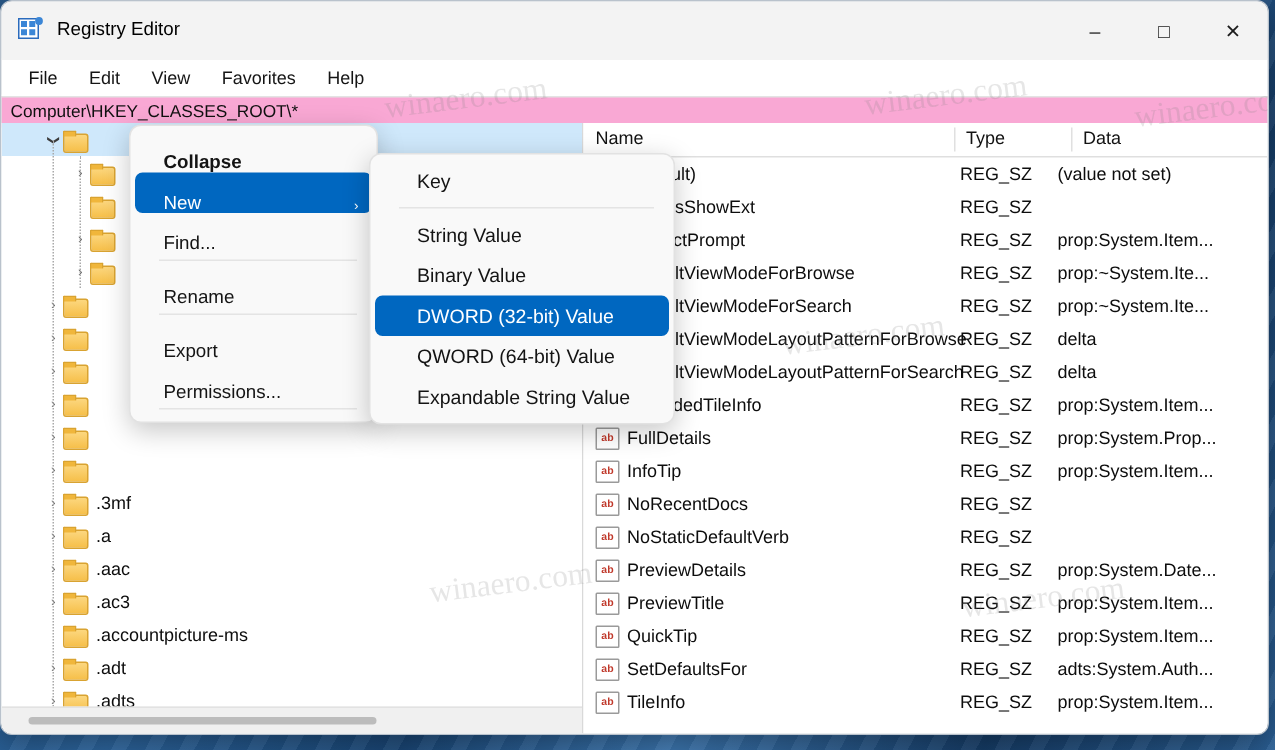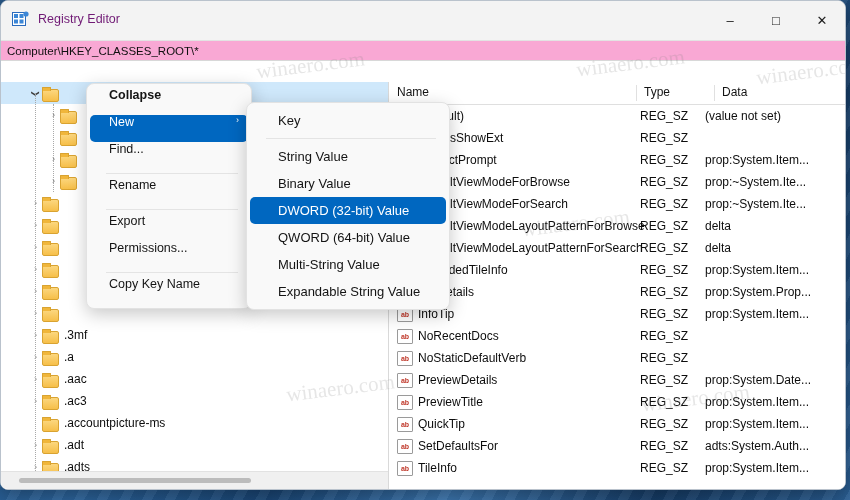--- a/index.html
+++ b/index.html
@@ -29,21 +29,21 @@
   }
   
   #titlebar{
     height:38px;background:#f3f3f3;position:relative;
     border-bottom:1px solid #f3f3f3;
   }
   #app-icon{
     position:absolute;left:11px;top:10px;width:17px;height:17px;
   }
   #title-text{
-    position:absolute;left:37px;top:11px;font-size:12.5px;color:#701a75;
+    position:absolute;left:37px;top:11px;font-size:12.5px;color:#000000;
   }
   .wbtn{
     position:absolute;top:0;width:46px;height:38px;
     display:flex;align-items:center;justify-content:center;
     font-size:13px;color:#1b1b1b;cursor:default;
   }
   #btn-min{right:92px;}
   #btn-max{right:46px;}
   #btn-close{right:0px;}
   
@@ -131,21 +131,21 @@
     font-family:"Liberation Serif",serif;pointer-events:none;user-select:none;
     transform:rotate(-7deg);white-space:nowrap;
   }
   
   #ctxmenu{
     position:absolute;left:85px;top:82px;width:158px;
     background:#f9f9f9;border:1px solid #e2e2e2;border-radius:8px;
     box-shadow:0 5px 18px rgba(0,0,0,.22);padding:4px 3px;z-index:40;
   }
   .cmi{
-    height:27px;display:flex;align-items:flex-start;position:relative;
+    height:27px;display:flex;align-items:flex-end;position:relative;
     font-size:12.5px;color:#141414;padding-left:19px;border-radius:5px;cursor:default;
   }
   .cmi.bold{font-weight:bold;}
   .cmi.hl{background:#0067c0;color:#fff;}
   .cmi .arr{position:absolute;right:9px;font-size:9px;}
   .csep{height:1px;background:#e4e4e4;margin:4px 10px 4px 16px;}
   
   #submenu{
     position:absolute;left:245px;top:101px;width:196px;
     background:#f9f9f9;border:1px solid #e2e2e2;border-radius:8px;
@@ -172,20 +172,27 @@
       <rect x="2" y="8.5" width="4" height="4" fill="#3b86d6"></rect>
       <rect x="7.5" y="8.5" width="4" height="4" fill="#3b86d6"></rect>
       <circle cx="14" cy="3" r="2.6" fill="#3b86d6"></circle>
     </svg>
     <div id="title-text">Registry Editor</div>
     <div class="wbtn" id="btn-min">–</div>
     <div class="wbtn" id="btn-max">□</div>
     <div class="wbtn" id="btn-close">✕</div>
   </div>
 
+  <div id="menubar">
+    <div class="menu-item">File</div>
+    <div class="menu-item">Edit</div>
+    <div class="menu-item">View</div>
+    <div class="menu-item">Favorites</div>
+    <div class="menu-item">Help</div>
+  </div>
 
   <div id="addressbar">
     <div id="address-text">Computer\HKEY_CLASSES_ROOT\*</div>
   </div>
 
   <div id="content">
 
     <div id="tree-pane">
       <div id="tree-scroll">
           <div class="tnode sel" style="padding-left: 28px;">
@@ -488,44 +495,38 @@
         <span>Rename</span>
       </div>
       <div class="csep"></div>
       <div class="cmi">
         <span>Export</span>
       </div>
       <div class="cmi">
         <span>Permissions...</span>
       </div>
       <div class="csep"></div>
-      <div class="cmi">
-        <span>Copy Key Name</span>
-      </div>
     </div>
 
   <div id="submenu">
       <div class="smi">
         <span>Key</span>
       </div>
       <div class="csep"></div>
       <div class="smi">
         <span>String Value</span>
       </div>
       <div class="smi">
         <span>Binary Value</span>
       </div>
       <div class="smi hl">
         <span>DWORD (32-bit) Value</span>
       </div>
       <div class="smi">
         <span>QWORD (64-bit) Value</span>
-      </div>
-      <div class="smi">
-        <span>Multi-String Value</span>
       </div>
       <div class="smi">
         <span>Expandable String Value</span>
       </div>
     </div>
 
 <div class="wm" style="left: 255px; top: 52px;">winaero.com</div>
     <div class="wm" style="left: 575px; top: 50px;">winaero.com</div>
     <div class="wm" style="left: 755px; top: 58px;">winaero.com</div>
     <div class="wm" style="left: 175px; top: 205px;">winaero.com</div>

